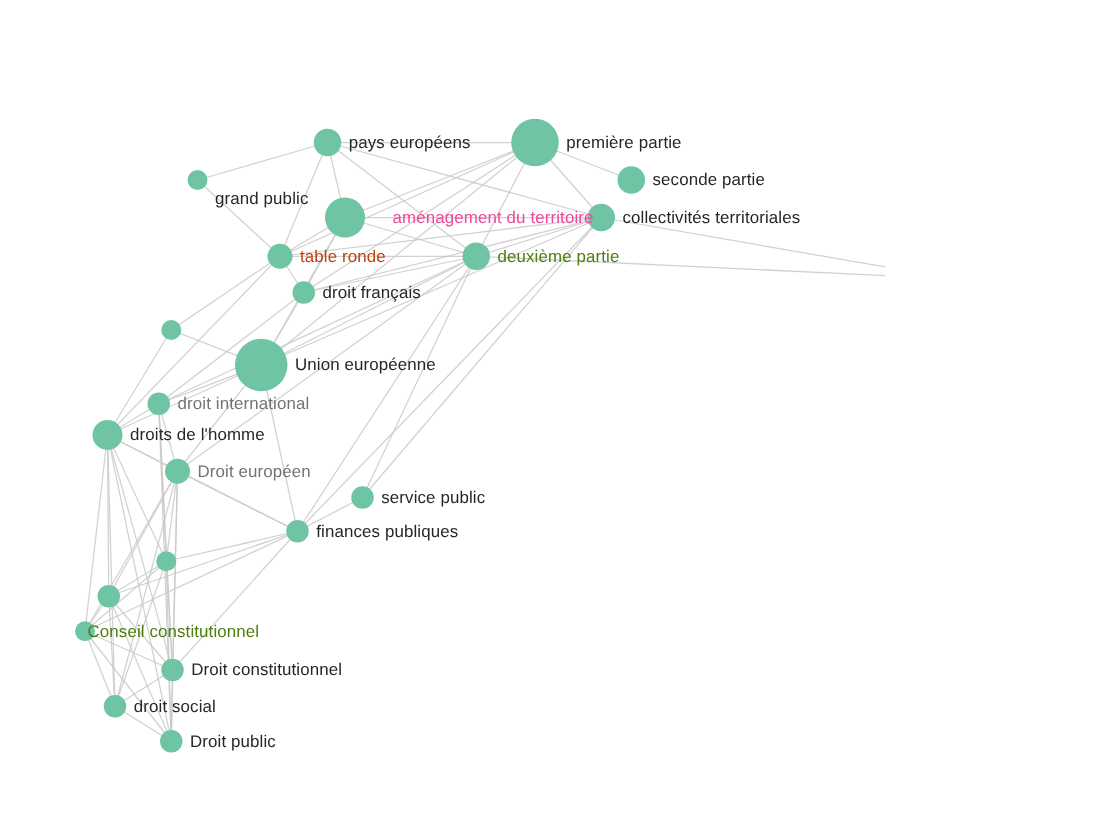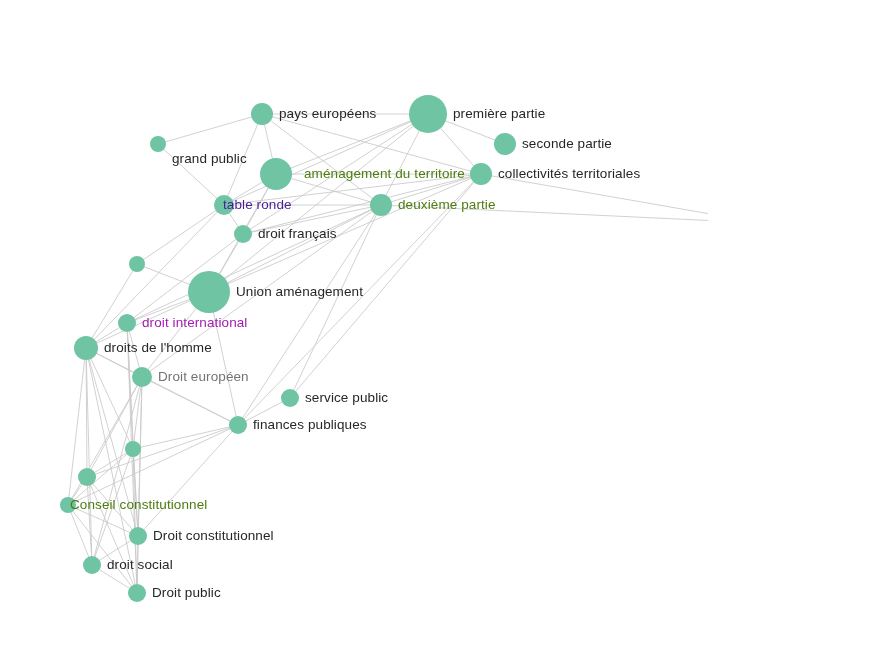--- a/index.html
+++ b/index.html
@@ -151,28 +151,28 @@
         <circle cx="138" cy="536" r="9" fill="#6ec4a3" stroke="#6ec4a3" stroke-width="0"></circle>
         <circle cx="92" cy="565" r="9" fill="#6ec4a3" stroke="#6ec4a3" stroke-width="0"></circle>
         <circle cx="137" cy="593" r="9" fill="#6ec4a3" stroke="#6ec4a3" stroke-width="0"></circle>
       </g>
   </svg>
   <div id="label-layer">
       <div class="node-label" style="left: 279px; top: 114px; color: rgb(38, 38, 38);">pays européens</div>
       <div class="node-label" style="left: 453px; top: 114px; color: rgb(38, 38, 38);">première partie</div>
       <div class="node-label" style="left: 172px; top: 144px; color: rgb(38, 38, 38); margin-top: 15px;">grand public</div>
       <div class="node-label" style="left: 522px; top: 144px; color: rgb(38, 38, 38);">seconde partie</div>
-      <div class="node-label" style="left: 304px; top: 174px; color: #4d7c0f;">aménagement du territoire</div>
+      <div class="node-label" style="left: 314px; top: 174px; color: #ec4899;">aménagement du territoire</div>
       <div class="node-label" style="left: 498px; top: 174px; color: rgb(38, 38, 38);">collectivités territoriales</div>
-      <div class="node-label" style="left: 223px; top: 205px; color: #4c1d95;">table ronde</div>
+      <div class="node-label" style="left: 240px; top: 205px; color: #c2410c;">table ronde</div>
       <div class="node-label" style="left: 398px; top: 205px; color: #4d7c0f;">deuxième partie</div>
       <div class="node-label" style="left: 779px; top: 223px; color: rgb(38, 38, 38); padding-left: 21px;">mise en oeuvre</div>
       <div class="node-label" style="left: 258px; top: 234px; color: rgb(38, 38, 38);">droit français</div>
-      <div class="node-label" style="left: 236px; top: 292px; color: rgb(38, 38, 38);">Union aménagement</div>
-      <div class="node-label" style="left: 142px; top: 323px; color: #a21caf;">droit international</div>
+      <div class="node-label" style="left: 236px; top: 292px; color: rgb(38, 38, 38);">Union européenne</div>
+      <div class="node-label" style="left: 142px; top: 323px; color: #737373;">droit international</div>
       <div class="node-label" style="left: 104px; top: 348px; color: rgb(38, 38, 38);">droits de l'homme</div>
       <div class="node-label" style="left: 158px; top: 377px; color: #737373;">Droit européen</div>
       <div class="node-label" style="left: 305px; top: 398px; color: rgb(38, 38, 38);">service public</div>
       <div class="node-label" style="left: 253px; top: 425px; color: rgb(38, 38, 38);">finances publiques</div>
       <div class="node-label" style="left: 70px; top: 505px; color: #4d7c0f;">Conseil constitutionnel</div>
       <div class="node-label" style="left: 153px; top: 536px; color: rgb(38, 38, 38); text-align: right;">Droit constitutionnel</div>
       <div class="node-label" style="left: 107px; top: 565px; color: rgb(38, 38, 38);">droit social</div>
       <div class="node-label" style="left: 152px; top: 593px; color: rgb(38, 38, 38);">Droit public</div>
     </div>
 </div>

